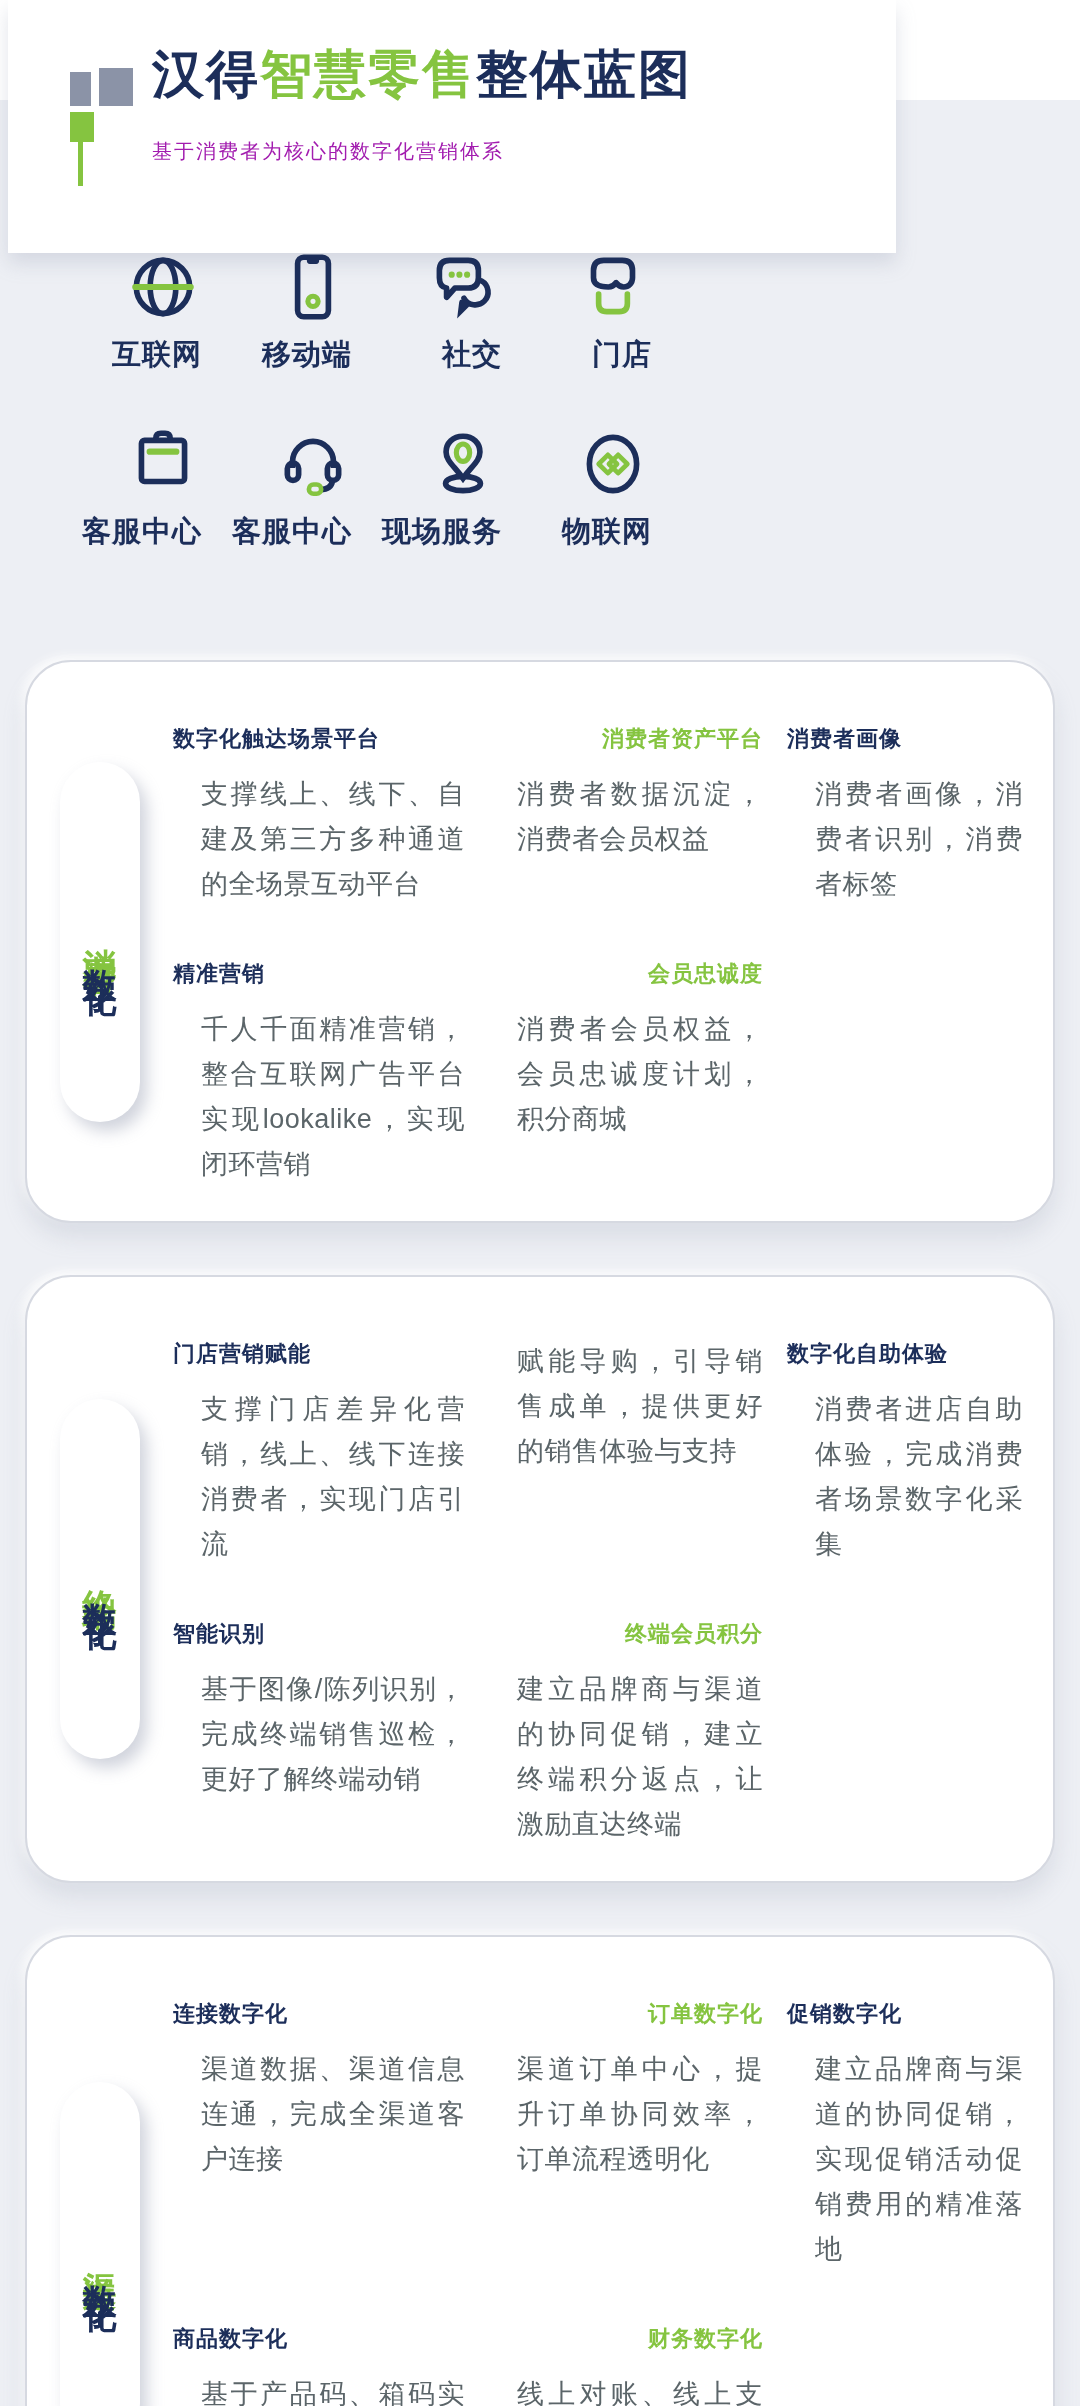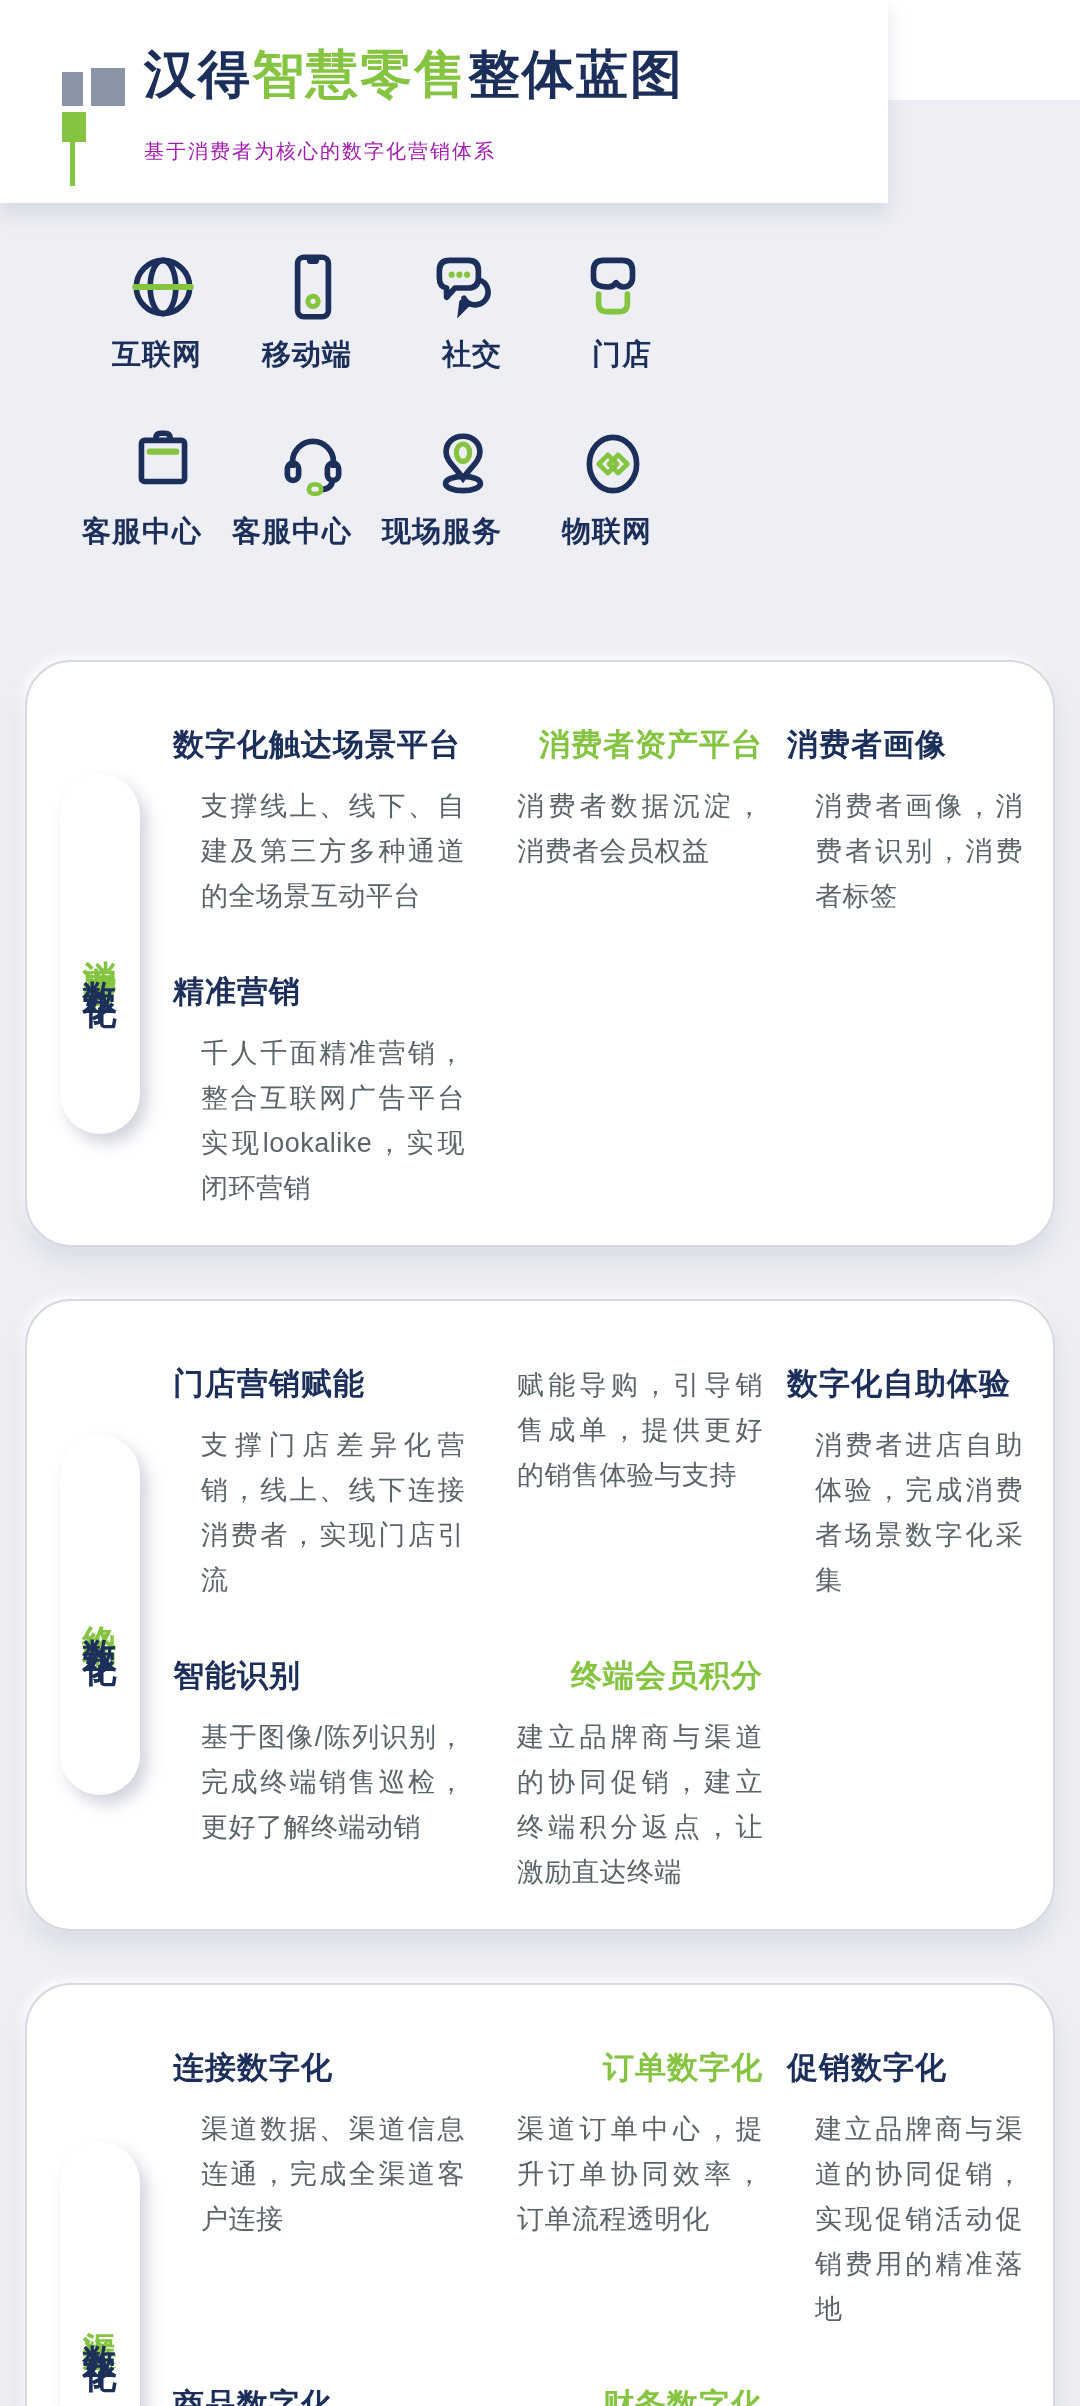--- a/index.html
+++ b/index.html
@@ -7,21 +7,21 @@
   body {
     position:relative;
     height:2406px;
     background:#edeff4;
     font-family:"Liberation Sans","DejaVu Sans",sans-serif;
     overflow:hidden;
   }
   
   .top-white-strip { position:absolute; top:0; left:0; width:1080px; height:100px; background:#ffffff; }
   .header-card {
-    position:absolute; top:0; left:0; width:888px; height:203px;
+    position:absolute; top:0; left:8px; width:888px; height:253px;
     background:#ffffff;
     box-shadow:0 10px 18px rgba(150,158,178,.28);
   }
   .logo { position:absolute; left:62px; top:68px; width:64px; height:78px; }
   .logo .sq { position:absolute; }
   .sq-gray-small { left:0; top:4px; width:21px; height:34px; background:#8b93a7; }
   .sq-gray-big   { left:29px; top:0; width:34px; height:38px; background:#8b93a7; }
   .sq-green      { left:0; top:44px; width:24px; height:30px; background:#85c440; }
   .header-title {
     position:absolute; left:144px; top:40px;
@@ -67,21 +67,21 @@
   }
   .pill-text .green { color:#85c440; }
   .pill-text .navy  { color:#1c2e5a; }
   .items {
     flex:1; display:grid;
     grid-template-columns:292px 274px 1fr;
     column-gap:24px; row-gap:52px;
     padding:62px 30px 34px 0;
     align-content:start;
   }
-  .item-title { font-size:31px; font-weight:700; margin-bottom:18px; letter-spacing:1px; }
+  .item-title { font-size:22px; font-weight:700; margin-bottom:18px; letter-spacing:1px; }
   .item-title.navy  { color:#1c2e5a; }
   .item-title.green { color:#85c440;text-align:right; }
   .item-desc {
     font-size:27px; line-height:45px; color:#5b6569;
     text-align:justify; letter-spacing:.5px;margin-left:28px;
   }
   .ic-navy { stroke:#1c2e5a; fill:none; stroke-width:5.5; }
   .ic-green{ stroke:#85c440; fill:none; stroke-width:5.5; }
 </style>
 </head>
@@ -197,20 +197,24 @@
         <div class="item-desc">消费者数据沉淀，消费者会员权益</div>
       </div>
       <div>
         <div class="item-title navy">消费者画像</div>
         <div class="item-desc">消费者画像，消费者识别，消费者标签</div>
       </div>
       <div>
         <div class="item-title navy">精准营销</div>
         <div class="item-desc">千人千面精准营销，整合互联网广告平台实现lookalike，实现闭环营销</div>
       </div>
+      <div>
+        <div class="item-title green">会员忠诚度</div>
+        <div class="item-desc">消费者会员权益，会员忠诚度计划，积分商城</div>
+      </div>
     </div>
   </div>
 
   <div class="card">
     <div class="gutter">
       <div class="pill">
         <div class="pill-text"><span class="green">终端</span><span class="navy">数字化</span></div>
       </div>
     </div>
     <div class="items">

